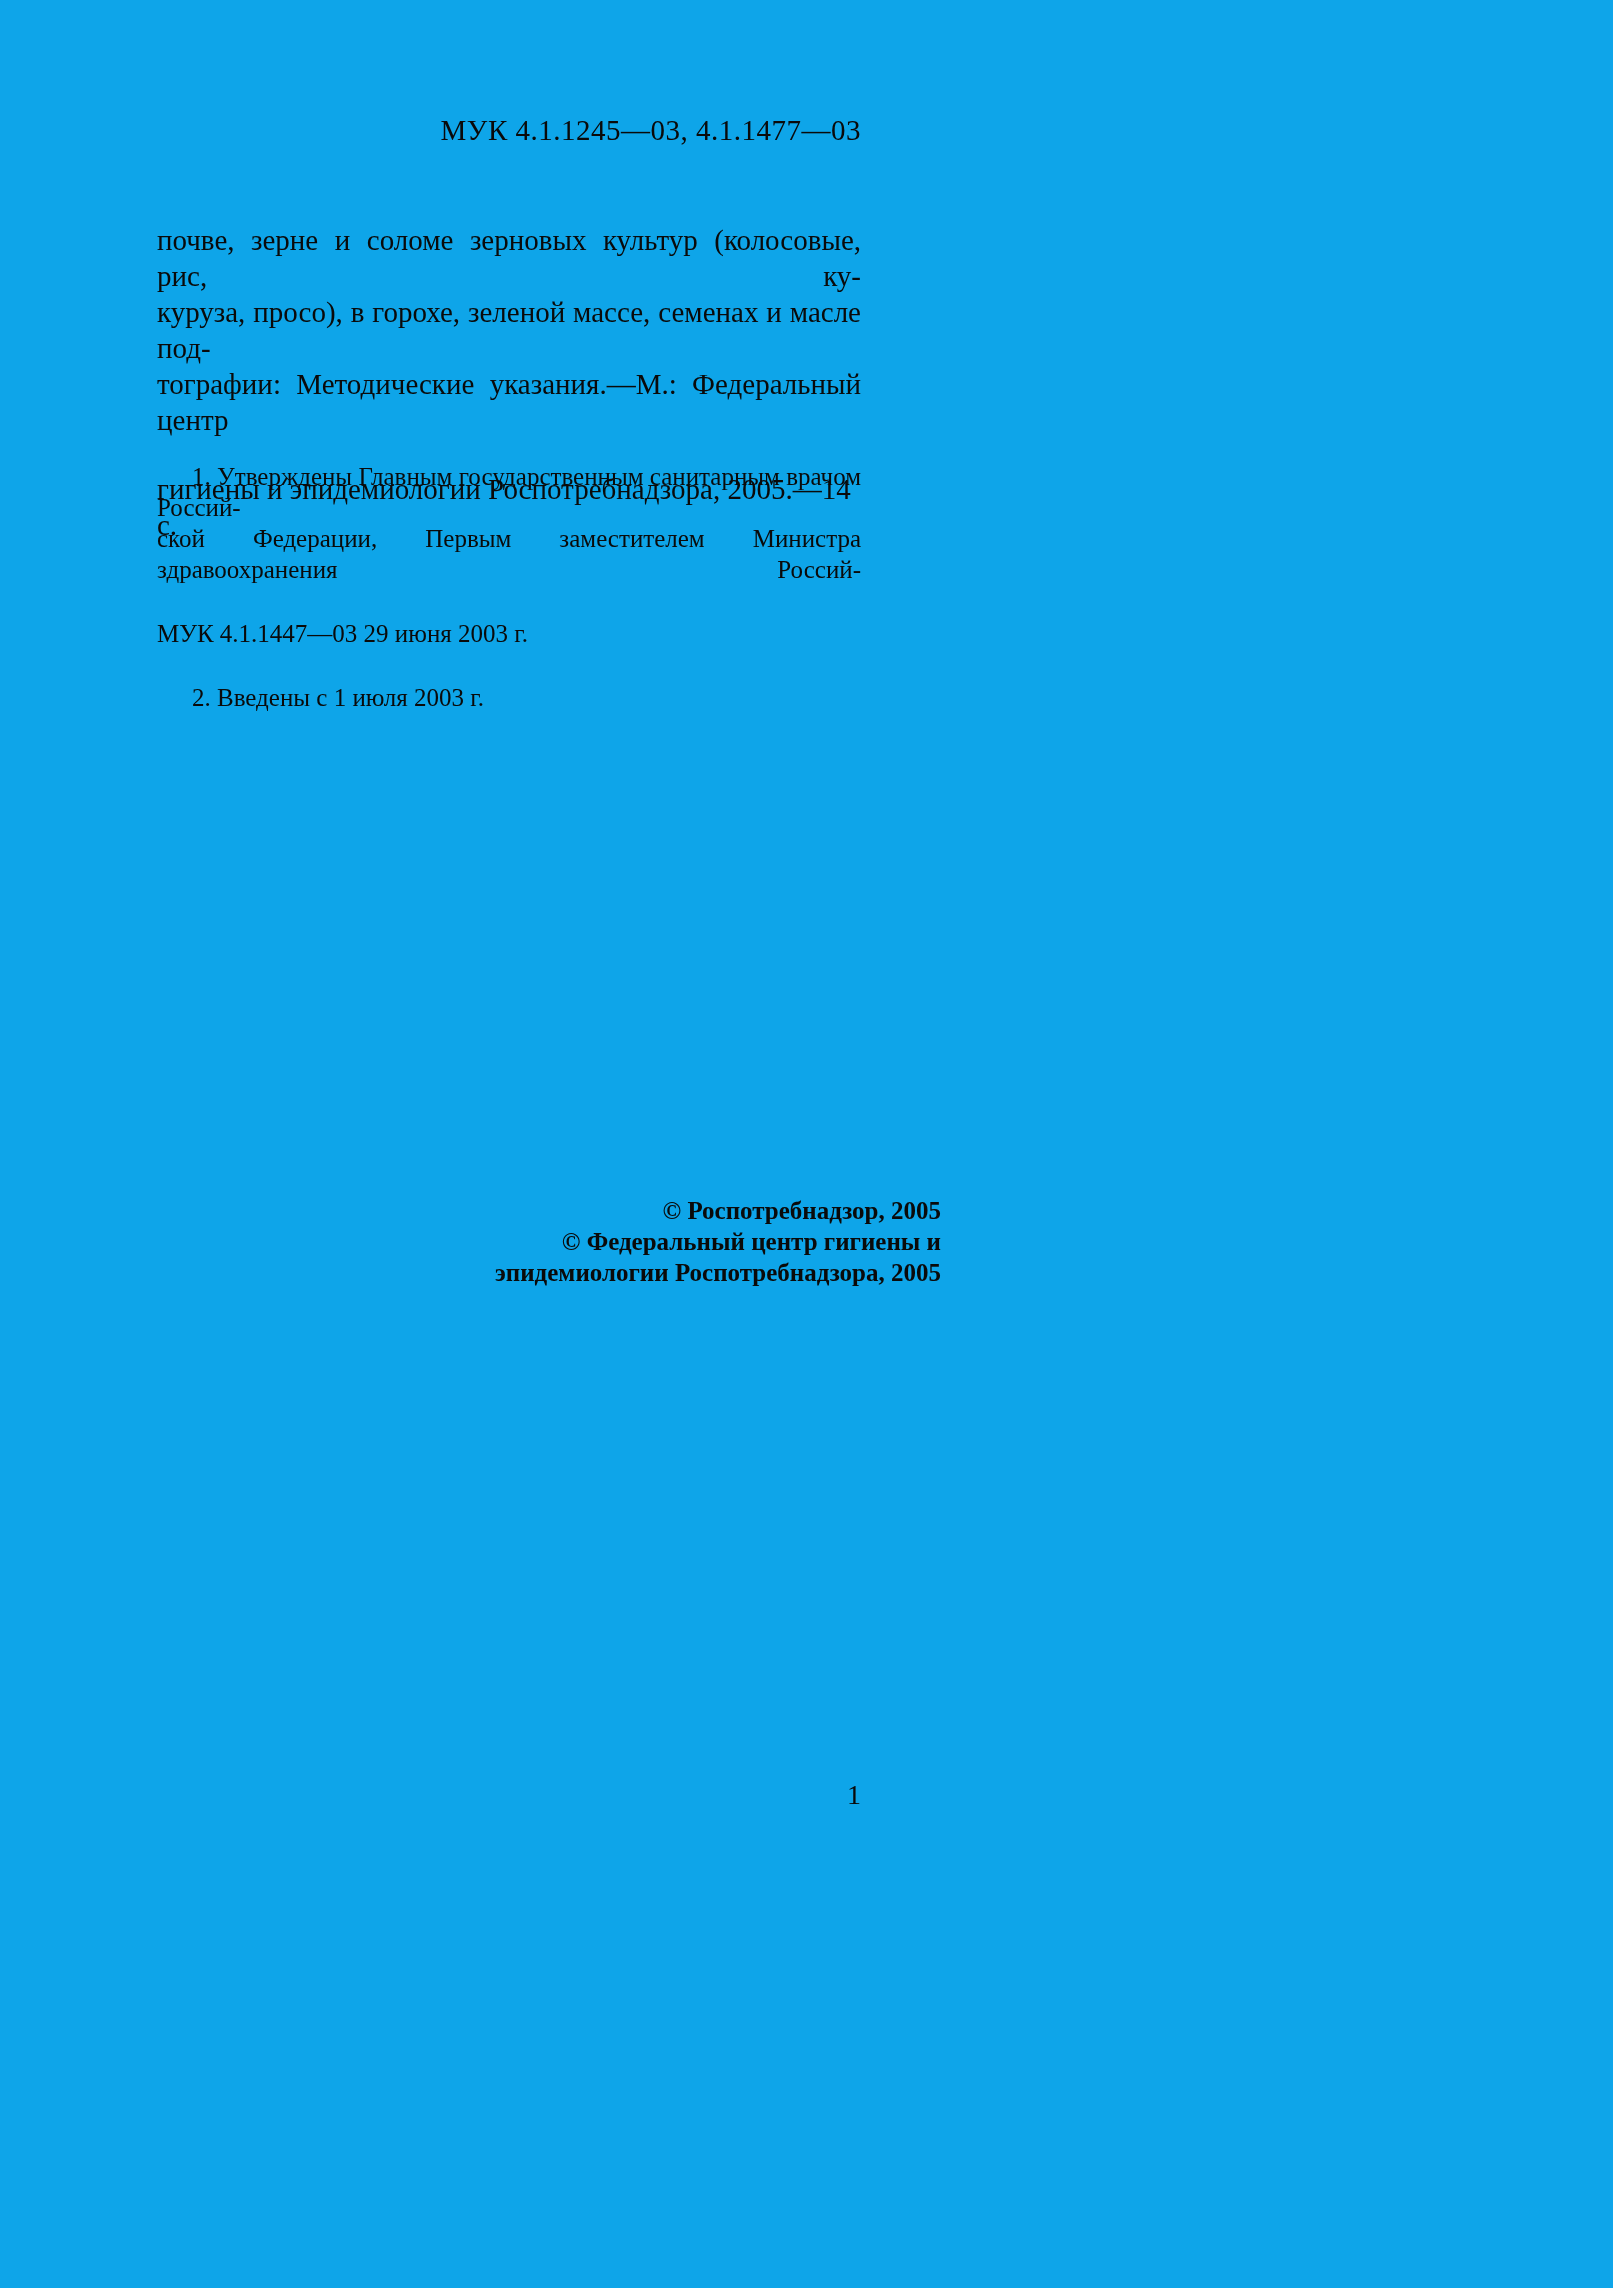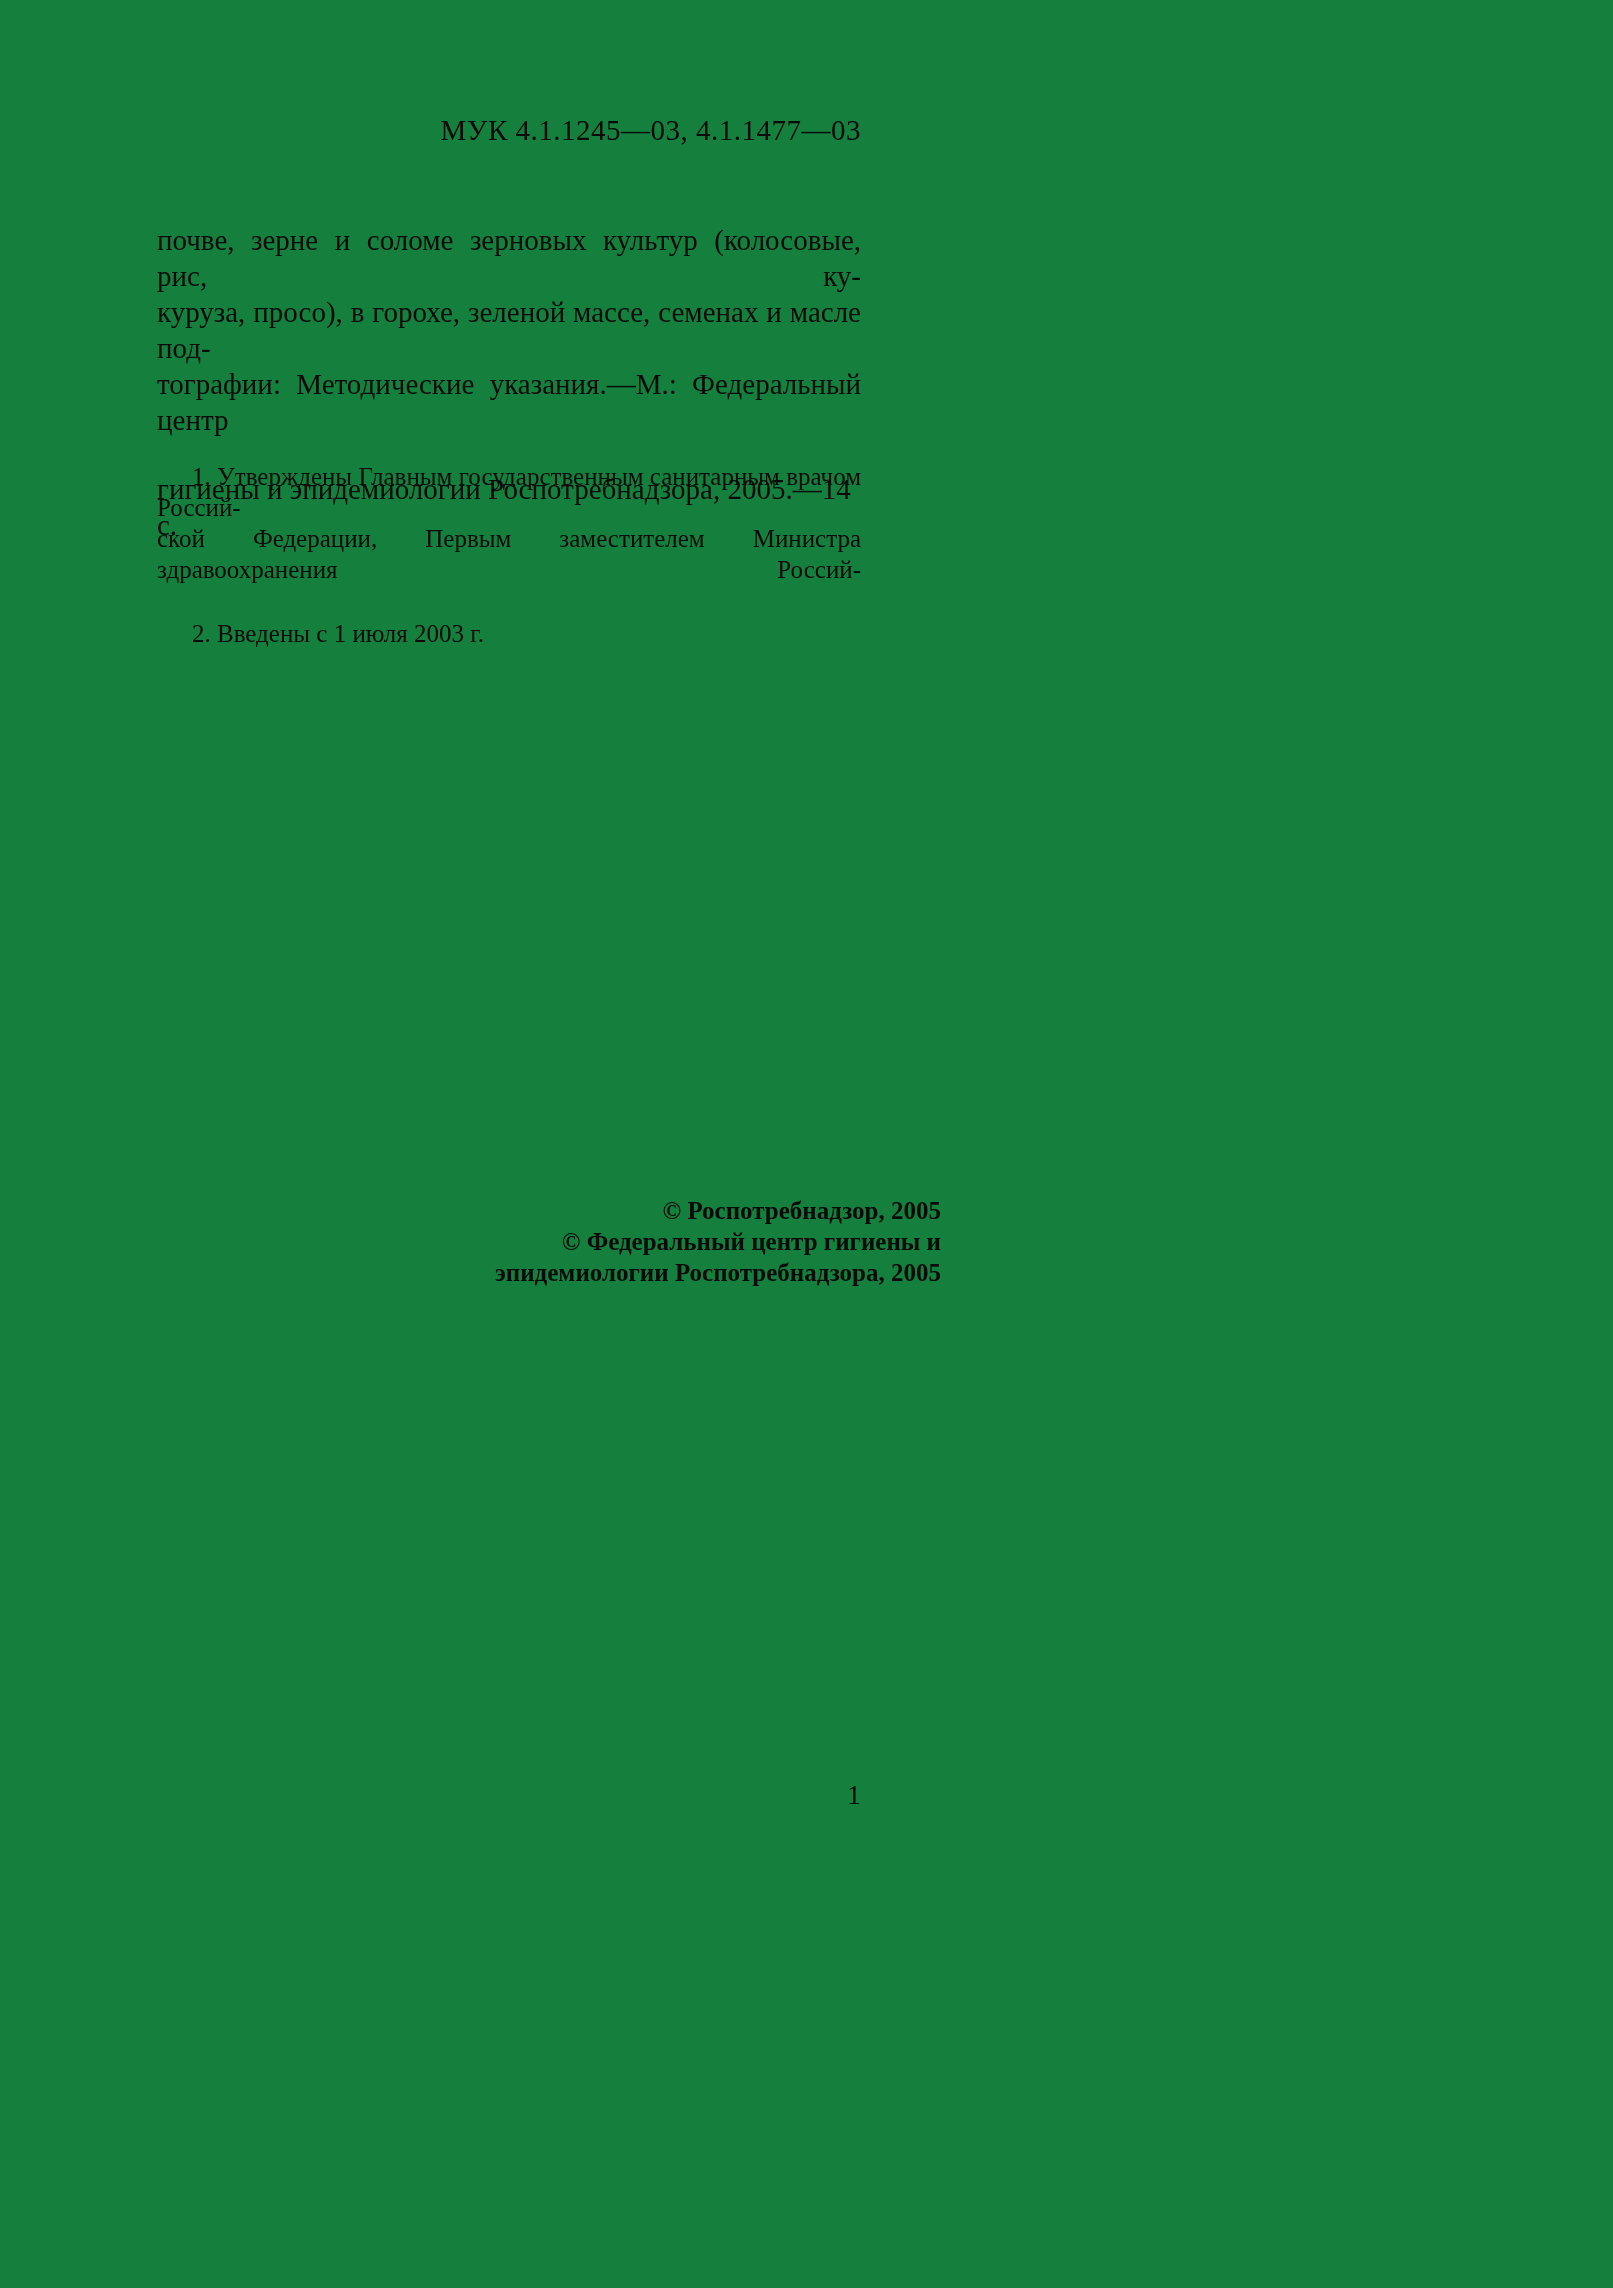--- a/index.html
+++ b/index.html
@@ -1,20 +1,20 @@
 <!DOCTYPE html>
 <html style="font-size:14.8px"><head>
 <meta charset="utf-8">
 <style>
   html, body { margin: 0; padding: 0; background: #ffffff; }
   .page {
     position: relative;
     width: 1613px;
     height: 2289px;
-    background: #15803d;
+    background: #0ea5e9;
     font-family: "Liberation Serif", serif;
     color: #0a0a0a;
     overflow: hidden;
   }
   .col {
     position: absolute;
     left: 157px;
     width: 704px;
   }
   .doc-header {
@@ -73,20 +73,21 @@
   <div class="col abstract">
     <div class="line justify">почве, зерне и соломе зерновых культур (колосовые, рис, ку-</div>
     <div class="line justify">куруза, просо), в горохе, зеленой массе, семенах и масле под-</div>
     <div class="line justify">тографии: Методические указания.—М.: Федеральный центр</div>
     <div class="line last">гигиены и эпидемиологии Роспотребнадзора, 2005.—14 с.</div>
   </div>
 
   <div class="col notes">
     <div class="line justify indent">1. Утверждены Главным государственным санитарным врачом Россий-</div>
     <div class="line justify">ской Федерации, Первым заместителем Министра здравоохранения Россий-</div>
+    <div class="line last">МУК 4.1.1447—03 29 июня 2003 г.</div>
     <div class="line last indent">2. Введены с 1 июля 2003 г.</div>
   </div>
 
   <div class="copyright">
     <div class="line">© Роспотребнадзор, 2005</div>
     <div class="line">© Федеральный центр гигиены и</div>
     <div class="line cont">эпидемиологии Роспотребнадзора, 2005</div>
   </div>
 
   <div class="col pageno">1</div>

